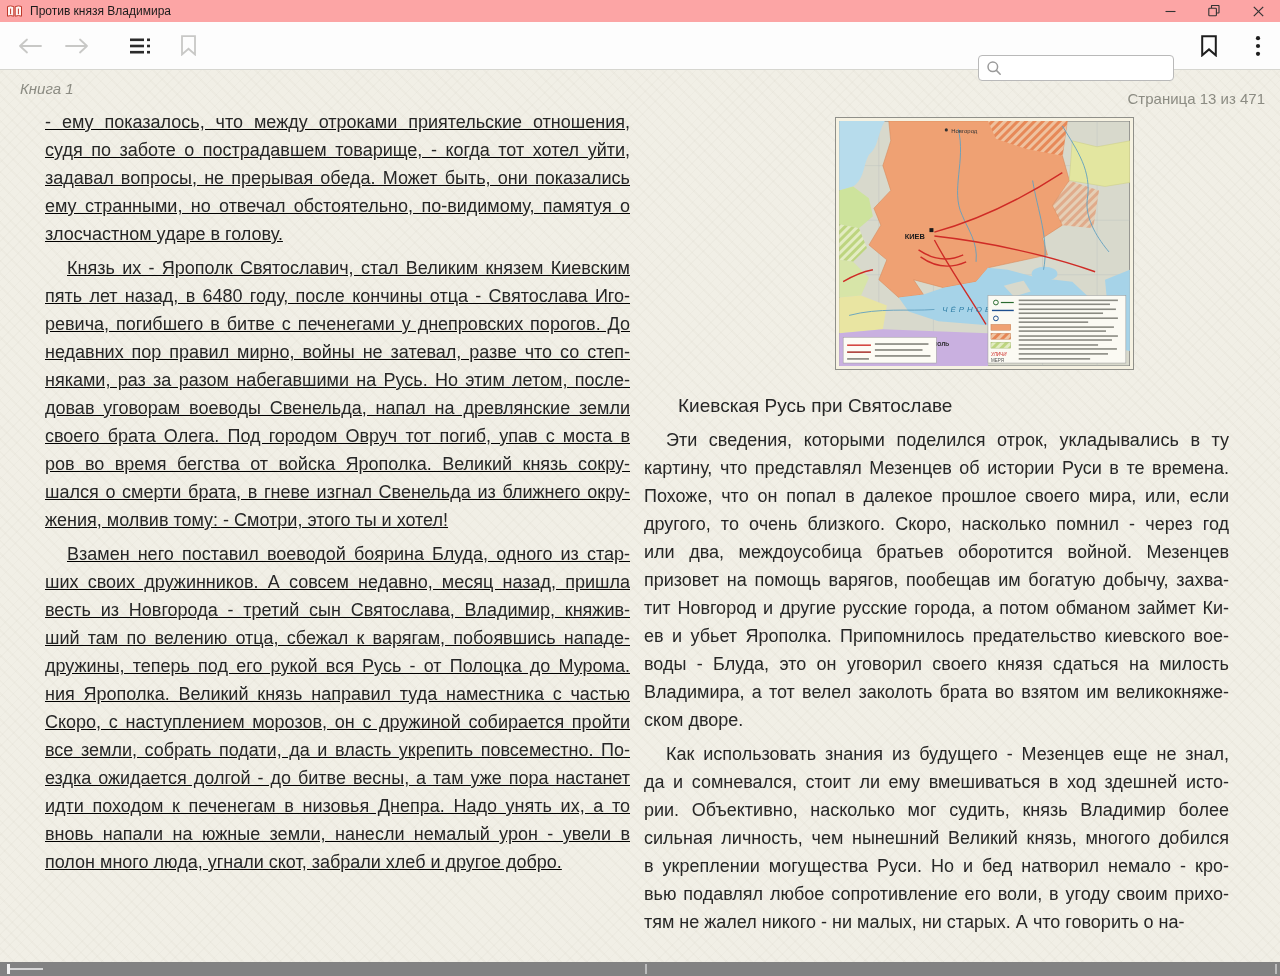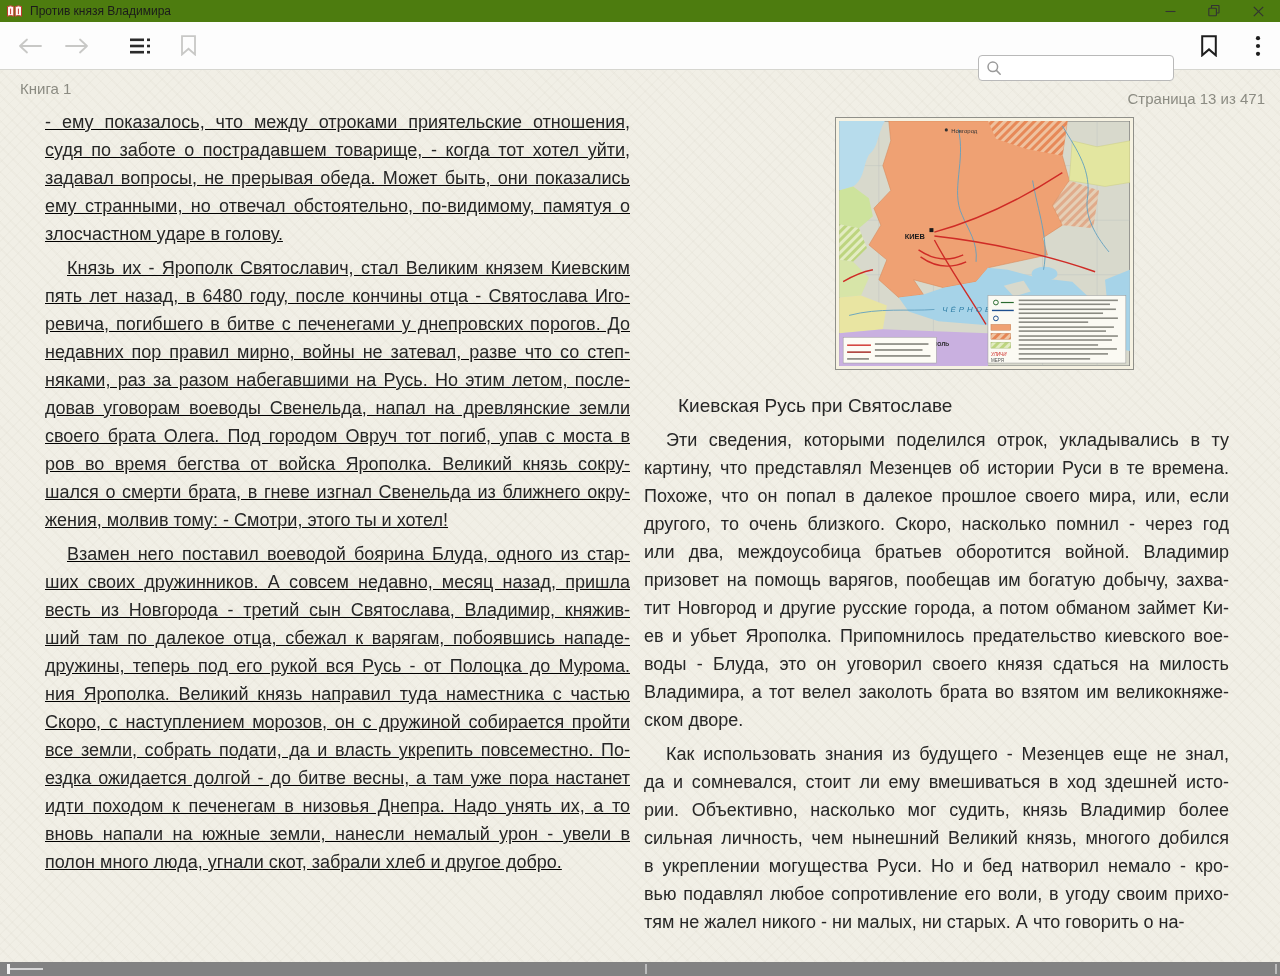--- a/index.html
+++ b/index.html
@@ -4,21 +4,21 @@
 <style>
   html,body{margin:0;padding:0;}
   body{
     width:1280px;height:976px;position:relative;overflow:hidden;
     font-family:"Liberation Sans","DejaVu Sans",sans-serif;
     background:#f0eee5;
   }
   
   .titlebar{
     position:absolute;top:0;left:0;width:1280px;height:22px;
-    background:#4d7c0f;display:flex;align-items:center;z-index:30;
+    background:#fca5a5;display:flex;align-items:center;z-index:30;
   }
   .app-icon{margin-left:7px;width:15px;height:13px;flex:0 0 auto;}
   .win-title{margin-left:8px;font-size:12px;color:#1b1b1b;}
   .win-controls{margin-left:auto;display:flex;height:22px;}
   .win-btn{width:44px;height:22px;display:flex;align-items:center;justify-content:center;cursor:default;}
   
   .toolbar{
     position:absolute;top:22px;left:0;width:1280px;height:48px;
     background:#fdfdfd;border-bottom:1px solid #d6d6d0;z-index:25;box-sizing:border-box;
   }
@@ -34,21 +34,21 @@
     font-size:13px;padding:0 6px 0 4px;font-family:inherit;color:#222;
   }
   
   .content{
     position:absolute;top:70px;left:0;width:1280px;height:892px;
     background-color:#f1efe6;
     background-image:
       repeating-linear-gradient(45deg, rgba(155,145,120,0.045) 0 2px, transparent 2px 9px),
       repeating-linear-gradient(-45deg, rgba(140,135,115,0.035) 0 1px, transparent 1px 7px);
   }
-  .hdr-left{position:absolute;left:20px;top:10px;font-size:15px;color:#8b8b82;}
+  .hdr-left{position:absolute;left:20px;top:10px;font-size:15px;color:#8b8b82;font-style:italic;}
   .hdr-right{position:absolute;right:15px;top:20px;font-size:15px;color:#8b8b82;}
   .column{position:absolute;width:585px;}
   .col-left{left:45px;top:38px;text-decoration:underline;}
   .col-right{left:644px;top:356px;}
   .para{margin:0 0 6px 0;}
   .para.indent .line:first-child{text-indent:22px;}
   .line{
     height:28px;line-height:28px;font-size:18px;color:#262626;
     text-align:justify;text-align-last:justify;overflow:hidden;
   }
@@ -169,21 +169,21 @@
         <div class="line">довав уговорам воеводы Свенельда, напал на древлянские земли</div>
         <div class="line">своего брата Олега. Под городом Овруч тот погиб, упав с моста в</div>
         <div class="line">ров во время бегства от войска Ярополка. Великий князь сокру-</div>
         <div class="line">шался о смерти брата, в гневе изгнал Свенельда из ближнего окру-</div>
         <div class="line last">жения, молвив тому: - Смотри, этого ты и хотел!</div>
       </div>
       <div class="para indent">
         <div class="line">Взамен него поставил воеводой боярина Блуда, одного из стар-</div>
         <div class="line">ших своих дружинников. А совсем недавно, месяц назад, пришла</div>
         <div class="line">весть из Новгорода - третий сын Святослава, Владимир, княжив-</div>
-        <div class="line">ший там по далекое отца, сбежал к варягам, побоявшись нападе-</div>
+        <div class="line">ший там по велению отца, сбежал к варягам, побоявшись нападе-</div>
         <div class="line">дружины, теперь под его рукой вся Русь - от Полоцка до Мурома.</div>
         <div class="line">ния Ярополка. Великий князь направил туда наместника с частью</div>
         <div class="line">Скоро, с наступлением морозов, он с дружиной собирается пройти</div>
         <div class="line">все земли, собрать подати, да и власть укрепить повсеместно. По-</div>
         <div class="line">ездка ожидается долгой - до битве весны, а там уже пора настанет</div>
         <div class="line">идти походом к печенегам в низовья Днепра. Надо унять их, а то</div>
         <div class="line">вновь напали на южные земли, нанесли немалый урон - увели в</div>
         <div class="line last">полон много люда, угнали скот, забрали хлеб и другое добро.</div>
       </div>
     </div>
@@ -303,21 +303,21 @@
   </div>
 
   <div class="map-caption">Киевская Русь при Святославе</div>
 
   <div class="column col-right">
       <div class="para indent">
         <div class="line">Эти сведения, которыми поделился отрок, укладывались в ту</div>
         <div class="line">картину, что представлял Мезенцев об истории Руси в те времена.</div>
         <div class="line">Похоже, что он попал в далекое прошлое своего мира, или, если</div>
         <div class="line">другого, то очень близкого. Скоро, насколько помнил - через год</div>
-        <div class="line">или два, междоусобица братьев оборотится войной. Владимир</div>
+        <div class="line">или два, междоусобица братьев оборотится войной. Мезенцев</div>
         <div class="line">призовет на помощь варягов, пообещав им богатую добычу, захва-</div>
         <div class="line">тит Новгород и другие русские города, а потом обманом займет Ки-</div>
         <div class="line">ев и убьет Ярополка. Припомнилось предательство киевского вое-</div>
         <div class="line">воды - Блуда, это он уговорил своего князя сдаться на милость</div>
         <div class="line">Владимира, а тот велел заколоть брата во взятом им великокняже-</div>
         <div class="line last">ском дворе.</div>
       </div>
       <div class="para indent">
         <div class="line">Как использовать знания из будущего - Мезенцев еще не знал,</div>
         <div class="line">да и сомневался, стоит ли ему вмешиваться в ход здешней исто-</div>

